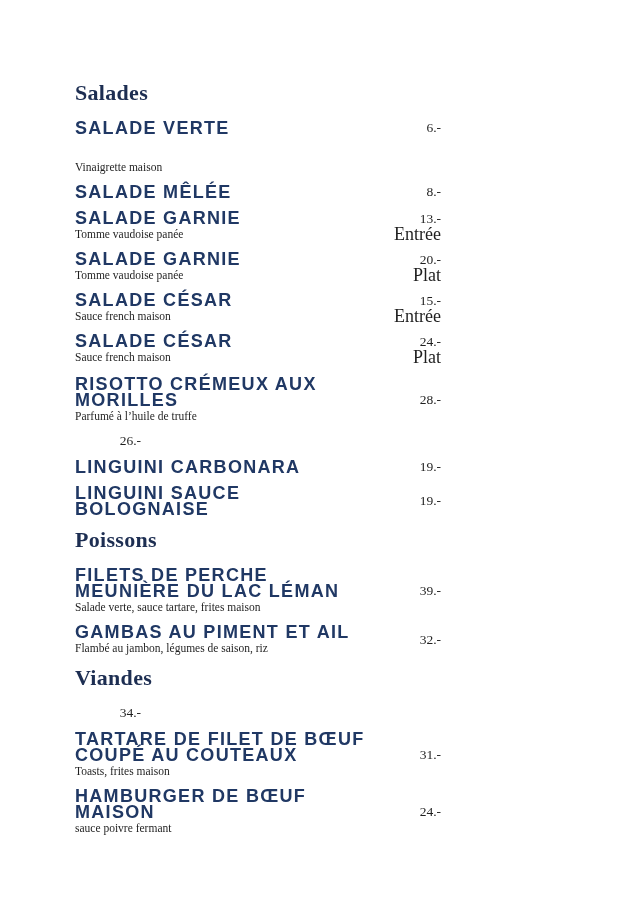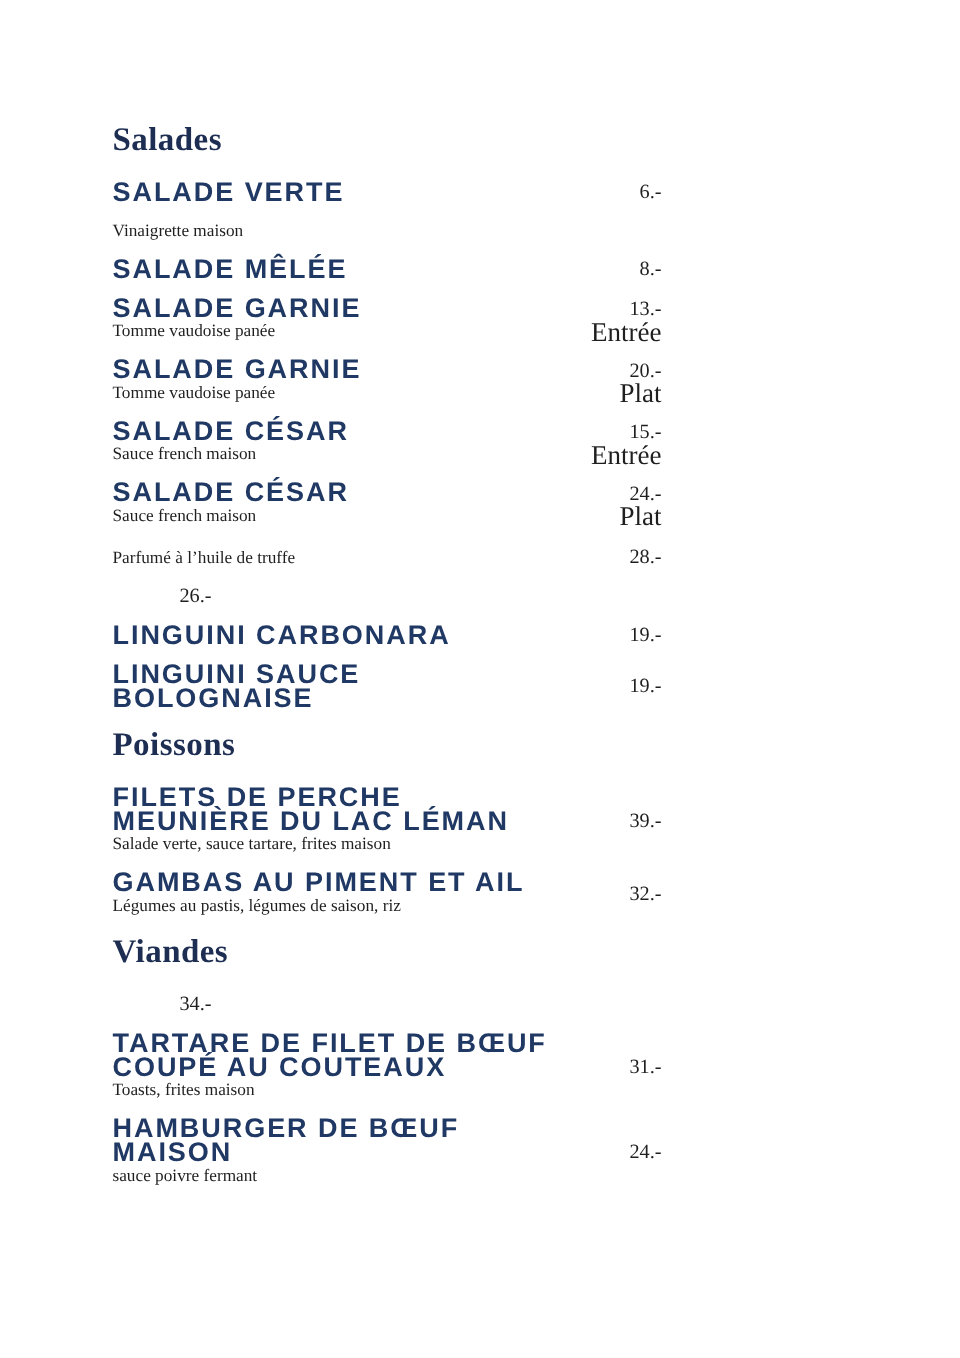--- a/index.html
+++ b/index.html
@@ -55,21 +55,21 @@
     color: var(--item-name, #203864);
     max-width: 316px;
   }
   .item-desc {
     font-family: "Liberation Serif", serif;
     font-size: 11.5px;
     line-height: 14px;
     color: var(--body-text, #1f1f1f);
     margin-top: 1px;
   }
-  .item-desc.gap { margin-top: 11px; }
+  .item-desc.gap { margin-top: 24px; }
   .item-right {
     flex: 0 0 auto;
     min-width: 58px;
     text-align: right;
     padding-left: 8px;
   }
   .item-price {
     font-family: "Liberation Serif", serif;
     font-size: 13.5px;
     line-height: 16px;
@@ -155,20 +155,21 @@
       <div class="item-portion">Plat</div>
     </div>
   </div>
 </div>
   </div>
 
   <div class="section">
     <div class="items">
   <div class="item">
     <div class="item-main">
+      <div class="item-name">RISOTTO CRÉMEUX AUX MORILLES</div>
       <div class="item-desc">Parfumé à l’huile de truffe</div>
     </div>
     <div class="item-right">
       <div class="item-price">28.-</div>
 
     </div>
   </div>
 
   <div class="item">
     <div class="item-right">
@@ -211,21 +212,21 @@
     </div>
     <div class="item-right">
       <div class="item-price">39.-</div>
 
     </div>
   </div>
 
   <div class="item">
     <div class="item-main">
       <div class="item-name">GAMBAS AU PIMENT ET AIL</div>
-      <div class="item-desc">Légumes au pastis, légumes de saison, riz</div>
+      <div class="item-desc">Flambé au jambon, légumes de saison, riz</div>
     </div>
     <div class="item-right">
       <div class="item-price">32.-</div>
 
     </div>
   </div>
 </div>
   </div>
 
   <div class="section">

